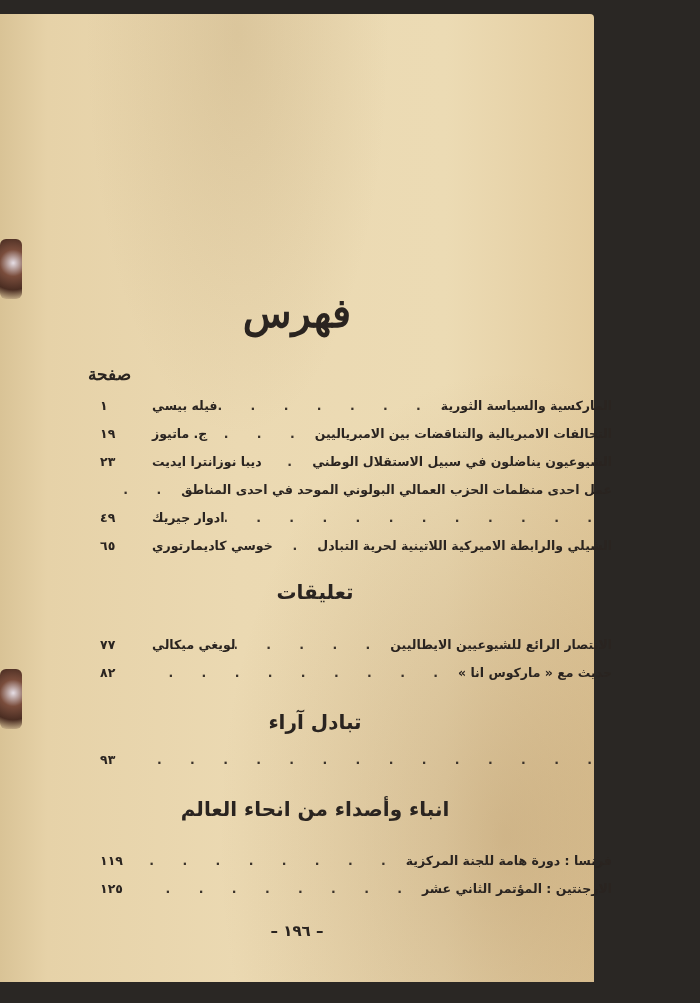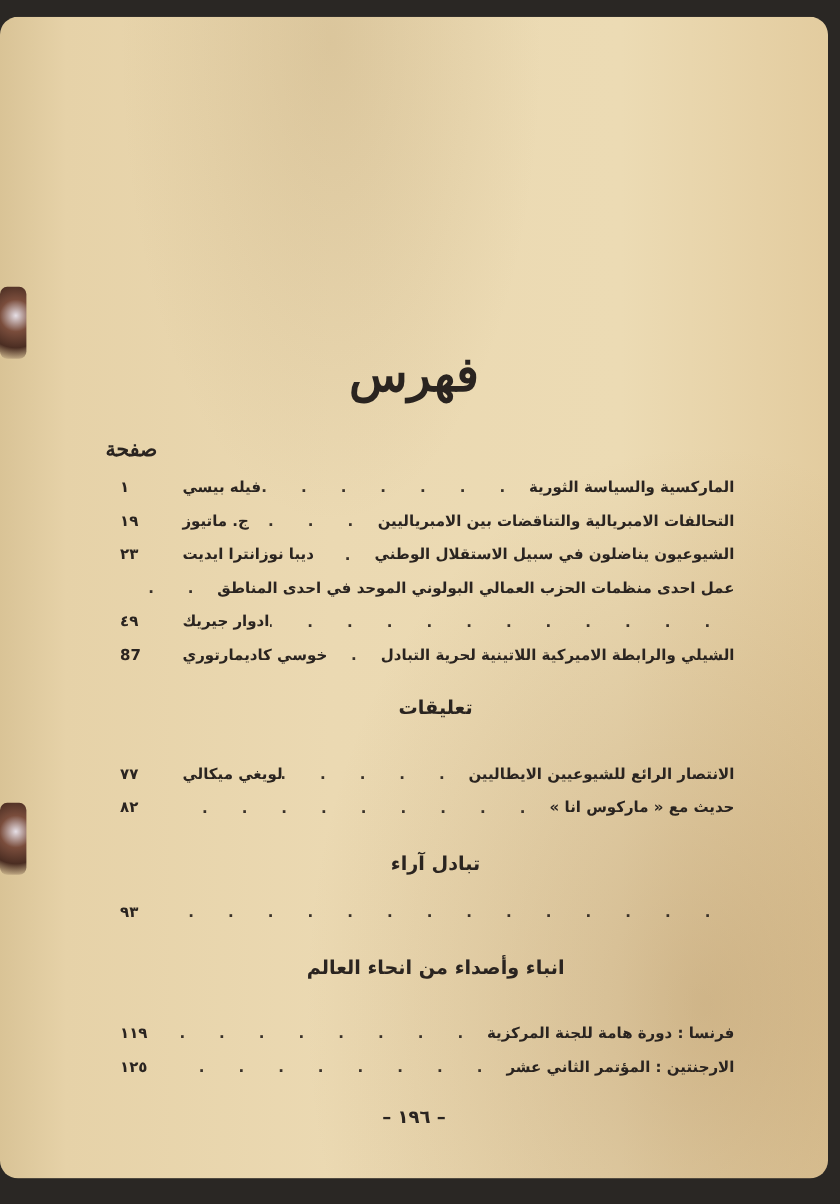--- a/index.html
+++ b/index.html
@@ -4,28 +4,27 @@
   <style>
     html, body { margin: 0; padding: 0; }
     body {
       width: 700px; height: 1003px;
       background: #2a2724;
       position: relative; overflow: hidden;
       font-family: "DejaVu Sans", sans-serif;
     }
     .page {
       position: absolute; left: 0; top: 14px;
-      width: 690px; height: 968px;
+      width: 594px; height: 968px;
       background:
         radial-gradient(ellipse at 85% 85%, rgba(160,120,70,0.35), rgba(0,0,0,0) 40%),
         radial-gradient(ellipse at 40% 2%, rgba(170,140,90,0.25), rgba(0,0,0,0) 30%),
         linear-gradient(90deg, #d9c396 0%, #e6d2a8 8%, #ebd9b2 40%, #ecdbb4 75%, #e3cc9f 100%);
       border-top-right-radius: 4px;
       color: #2a2420;
-      border-radius: 15px;
     }
     .binding-hole {
       position: absolute; width: 22px; border-radius: 6px;
       background: radial-gradient(circle at 60% 40%, #e6dfe6 0%, #7a4d3c 35%, #4a2d22 70%, rgba(80,50,30,0) 100%);
     }
     .hole-1 { left: 0; top: 225px; height: 60px; }
     .hole-2 { left: 0; top: 655px; height: 60px; }
     .title {
       position: absolute; left: 0; right: 0; top: 275px;
       text-align: center; font-family: "DejaVu Serif", serif;
@@ -46,21 +45,21 @@
     .row .t { flex: 0 0 auto; }
     .row .dots {
       flex: 1 1 auto; overflow: hidden; letter-spacing: 12px;
       color: #3a322a; padding: 0 8px; text-align: center;
     }
     .row .a { flex: 0 0 auto; padding-left: 12px; }
     .row .p { flex: 0 0 40px; text-align: left; direction: ltr; font-size: 12.5px; }
     .section {
       position: absolute; left: 0; right: 0;
       text-align: center; direction: rtl;
-      font-size: 16px; font-weight: bold; margin-left: 36px;
+      font-size: 20px; font-weight: bold; margin-left: 36px;
     }
     .footer-num {
       position: absolute; left: 0; right: 0; top: 908px;
       text-align: center; font-size: 15px; font-weight: bold;
     }
   </style>
 </head>
 <body>
 
 <div class="page">
@@ -95,21 +94,21 @@
     </div>
     <div class="row">
       <span class="dots">. . . . . . . . . . . . . . . . .</span>
       <span class="a">ادوار جيريك</span>
       <span class="p">٤٩</span>
     </div>
     <div class="row">
       <span class="t">الشيلي والرابطة الاميركية اللاتينية لحرية التبادل</span>
       <span class="dots">. . . . . . . . . . . . . . . . .</span>
       <span class="a">خوسي كاديمارتوري</span>
-      <span class="p">87</span>
+      <span class="p">٦٥</span>
     </div>
   </div>
 
   <div class="section" style="top:566px;">تعليقات</div>
   <div class="toc" style="top:617px;">
     <div class="row">
       <span class="t">الانتصار الرائع للشيوعيين الايطاليين</span>
       <span class="dots">. . . . . . . . . . . . . . . . .</span>
       <span class="a">لويغي ميكالي</span>
       <span class="p">٧٧</span>

